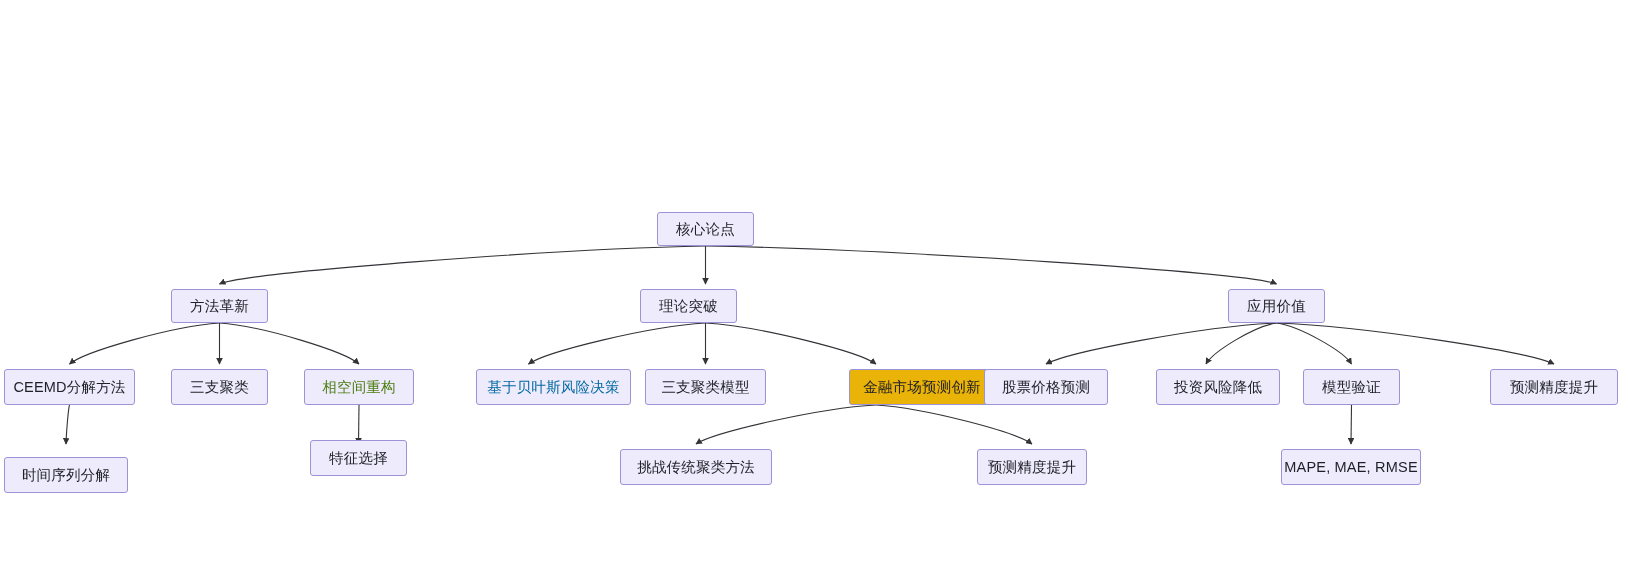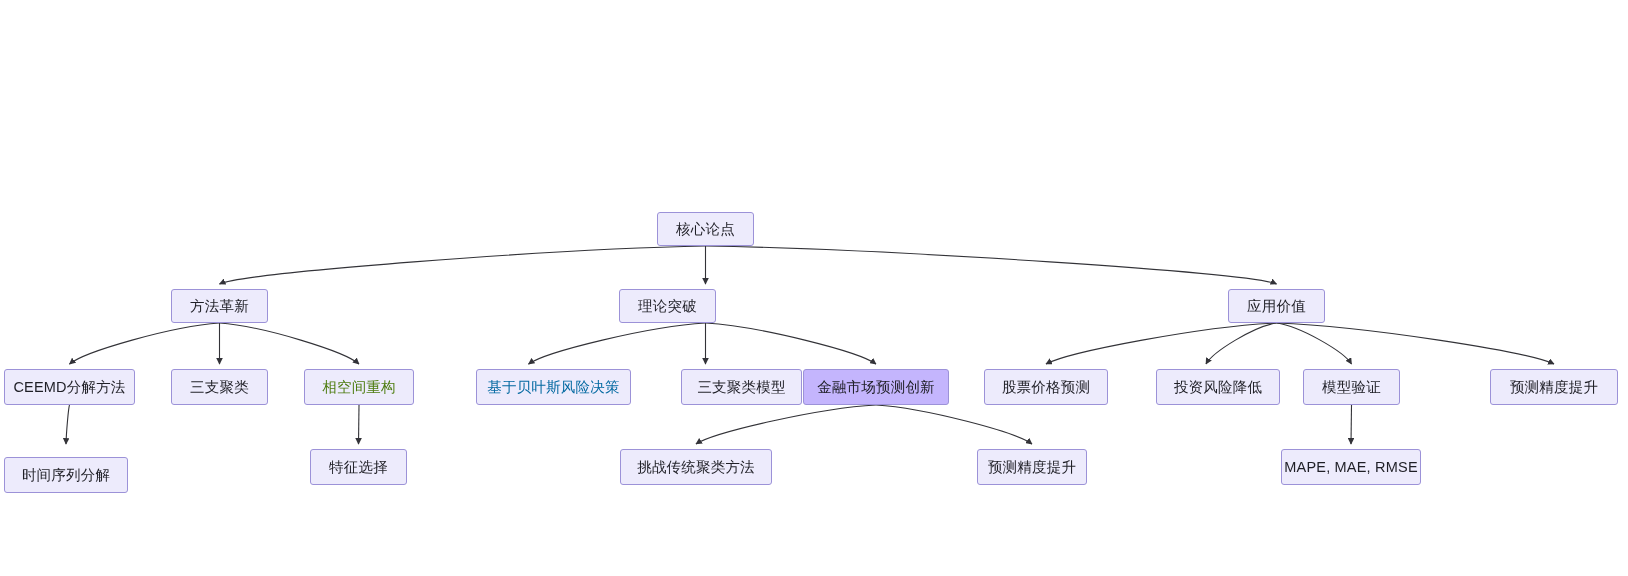--- a/index.html
+++ b/index.html
@@ -76,60 +76,60 @@
         <path d="M 1351.5 405 L 1351 444" marker-end="url(#arrow)" stroke="#333338"></path>
       </g>
   </svg>
   <div id="nodes-layer">
       <div class="node" style="left: 657px; top: 212px; width: 97px; height: 34px; background: rgb(237, 235, 252); border-color: rgb(156, 146, 216); color: rgb(31, 31, 38);">
         <span class="node-label">核心论点</span>
       </div>
       <div class="node" style="left: 171px; top: 289px; width: 97px; height: 34px; background: rgb(237, 235, 252); border-color: rgb(156, 146, 216); color: rgb(31, 31, 38);">
         <span class="node-label">方法革新</span>
       </div>
-      <div class="node" style="left: 619px; top: 289px; width: 97px; height: 34px; background: rgb(237, 235, 252); border-color: rgb(156, 146, 216); color: rgb(31, 31, 38);">
+      <div class="node" style="left: 640px; top: 289px; width: 97px; height: 34px; background: rgb(237, 235, 252); border-color: rgb(156, 146, 216); color: rgb(31, 31, 38);">
         <span class="node-label">理论突破</span>
       </div>
       <div class="node" style="left: 1228px; top: 289px; width: 97px; height: 34px; background: rgb(237, 235, 252); border-color: rgb(156, 146, 216); color: rgb(31, 31, 38);">
         <span class="node-label">应用价值</span>
       </div>
       <div class="node" style="left: 4px; top: 369px; width: 131px; height: 36px; background: rgb(237, 235, 252); border-color: rgb(156, 146, 216); color: rgb(31, 31, 38);">
         <span class="node-label">CEEMD分解方法</span>
       </div>
       <div class="node" style="left: 171px; top: 369px; width: 97px; height: 36px; background: rgb(237, 235, 252); border-color: rgb(156, 146, 216); color: rgb(31, 31, 38);">
         <span class="node-label">三支聚类</span>
       </div>
       <div class="node" style="left: 304px; top: 369px; width: 110px; height: 36px; background: rgb(237, 235, 252); border-color: rgb(156, 146, 216); color: #4d7c0f;">
         <span class="node-label">相空间重构</span>
       </div>
       <div class="node" style="left: 476px; top: 369px; width: 155px; height: 36px; background: rgb(237, 235, 252); border-color: rgb(156, 146, 216); color: #0369a1;">
         <span class="node-label">基于贝叶斯风险决策</span>
       </div>
-      <div class="node" style="left: 645px; top: 369px; width: 121px; height: 36px; background: rgb(237, 235, 252); border-color: rgb(156, 146, 216); color: rgb(31, 31, 38); margin-left: 36px;">
+      <div class="node" style="left: 645px; top: 369px; width: 121px; height: 36px; background: rgb(237, 235, 252); border-color: rgb(156, 146, 216); color: rgb(31, 31, 38);">
         <span class="node-label">三支聚类模型</span>
       </div>
-      <div class="node" style="left: 803px; top: 369px; width: 146px; height: 36px; background: #c4b5fd; border-color: rgb(156, 146, 216); color: rgb(31, 31, 38);">
+      <div class="node" style="left: 849px; top: 369px; width: 146px; height: 36px; background: #eab308; border-color: rgb(156, 146, 216); color: rgb(31, 31, 38);">
         <span class="node-label">金融市场预测创新</span>
       </div>
       <div class="node" style="left: 984px; top: 369px; width: 124px; height: 36px; background: rgb(237, 235, 252); border-color: rgb(156, 146, 216); color: rgb(31, 31, 38); text-align: right;">
         <span class="node-label">股票价格预测</span>
       </div>
       <div class="node" style="left: 1156px; top: 369px; width: 124px; height: 36px; background: rgb(237, 235, 252); border-color: rgb(156, 146, 216); color: rgb(31, 31, 38);">
         <span class="node-label">投资风险降低</span>
       </div>
       <div class="node" style="left: 1303px; top: 369px; width: 97px; height: 36px; background: rgb(237, 235, 252); border-color: rgb(156, 146, 216); color: rgb(31, 31, 38);">
         <span class="node-label">模型验证</span>
       </div>
       <div class="node" style="left: 1490px; top: 369px; width: 128px; height: 36px; background: rgb(237, 235, 252); border-color: rgb(156, 146, 216); color: rgb(31, 31, 38);">
         <span class="node-label">预测精度提升</span>
       </div>
       <div class="node" style="left: 4px; top: 449px; width: 124px; height: 36px; background: rgb(237, 235, 252); border-color: rgb(156, 146, 216); color: rgb(31, 31, 38); margin-top: 8px;">
         <span class="node-label">时间序列分解</span>
       </div>
-      <div class="node" style="left: 310px; top: 449px; width: 97px; height: 36px; background: rgb(237, 235, 252); border-color: rgb(156, 146, 216); color: rgb(31, 31, 38);">
+      <div class="node" style="left: 310px; top: 440px; width: 97px; height: 36px; background: rgb(237, 235, 252); border-color: rgb(156, 146, 216); color: rgb(31, 31, 38);">
         <span class="node-label">特征选择</span>
       </div>
       <div class="node" style="left: 620px; top: 449px; width: 152px; height: 36px; background: rgb(237, 235, 252); border-color: rgb(156, 146, 216); color: rgb(31, 31, 38);">
         <span class="node-label">挑战传统聚类方法</span>
       </div>
       <div class="node" style="left: 977px; top: 449px; width: 110px; height: 36px; background: rgb(237, 235, 252); border-color: rgb(156, 146, 216); color: rgb(31, 31, 38);">
         <span class="node-label">预测精度提升</span>
       </div>
       <div class="node" style="left: 1281px; top: 449px; width: 140px; height: 36px; background: rgb(237, 235, 252); border-color: rgb(156, 146, 216); color: rgb(31, 31, 38);">
         <span class="node-label">MAPE, MAE, RMSE</span>

